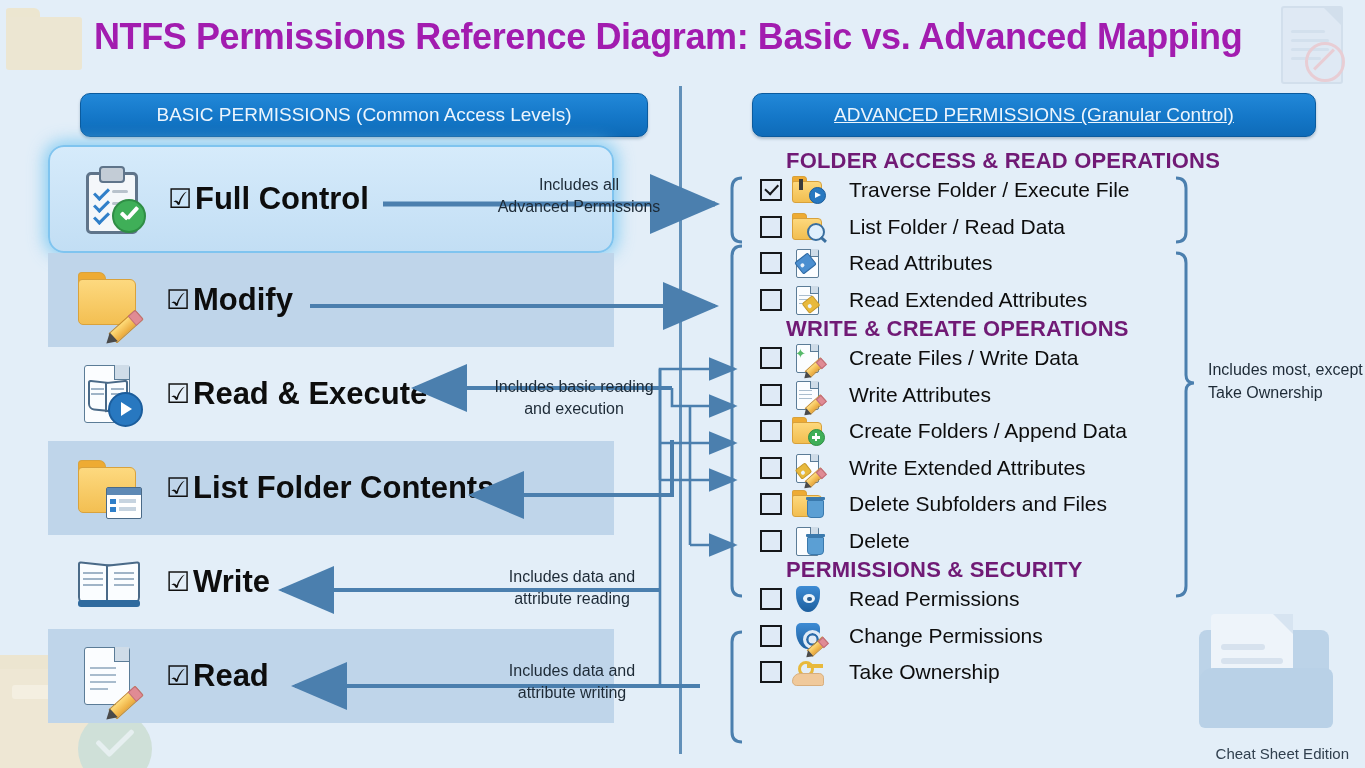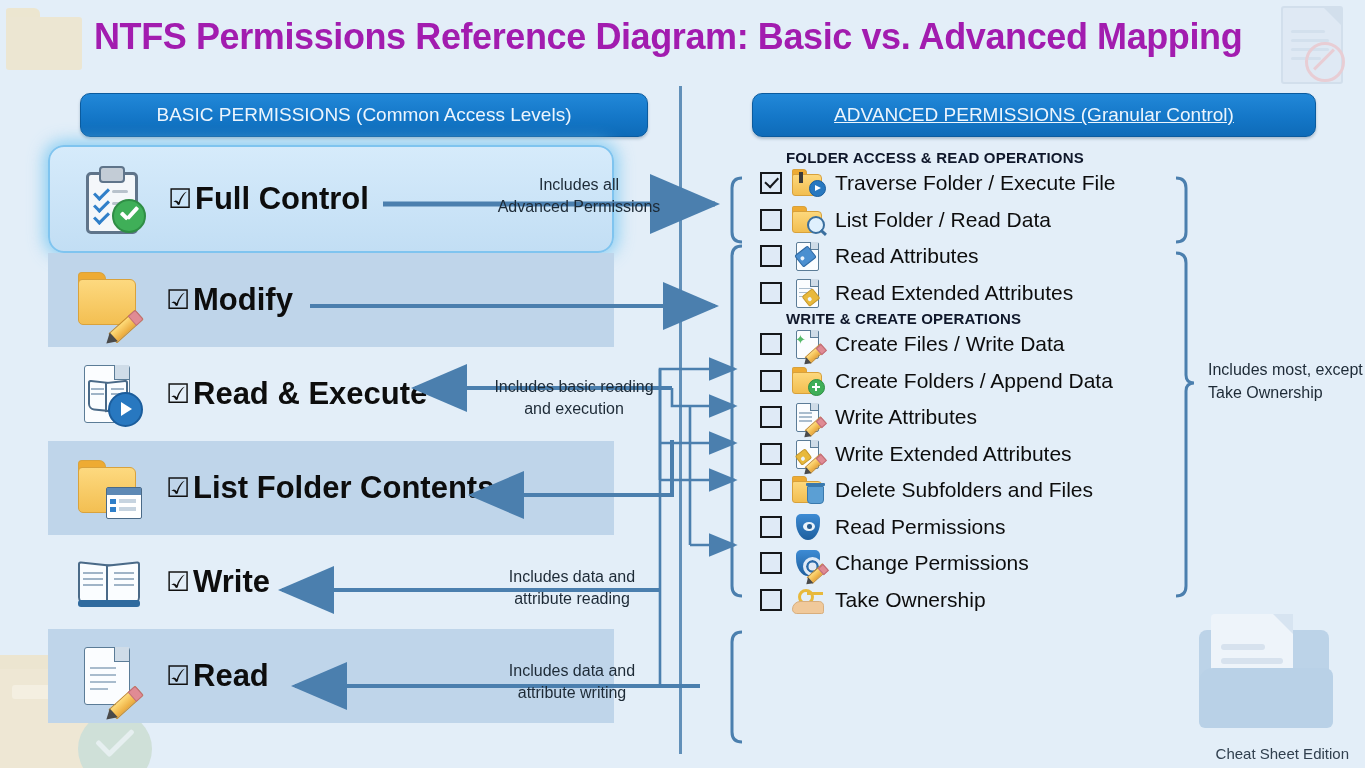--- a/index.html
+++ b/index.html
@@ -108,35 +108,35 @@
   .book .half.r{right:0;border-radius:0 3px 6px 0;transform:skewY(-6deg);}
   .book .bl{position:absolute;height:1.5px;background:#9fb4c7;}
   .win{position:absolute;right:0px;bottom:2px;width:34px;height:30px;background:#fff;border:1.8px solid #4a6a88;border-radius:2px;}
   .win .bar{position:absolute;left:0;top:0;right:0;height:7px;background:#5e89b5;}
   .win .sq{position:absolute;left:3px;width:6px;height:5px;background:#2f7fc9;}
   .win .lnn{position:absolute;left:12px;width:17px;height:4px;background:#c7d4e0;}
 
   
   .right-col{position:absolute;left:752px;top:150px;width:470px;}
   .grp-hdr{
-    font-size:15px;font-weight:bold;color:#0f172a;
+    font-size:22px;font-weight:bold;color:#701a75;
     letter-spacing:.2px;white-space:nowrap;line-height:1;
     padding-left:34px;
   }
   .arow{position:relative;height:36.5px;display:flex;align-items:center;}
   .arow .box{
     width:18px;height:18px;border:2.2px solid #15171a;background:#dfeaf6;
     position:relative;flex:0 0 auto;margin-left:8px;
   }
   .arow .box.on:after{
     content:"";position:absolute;left:2.5px;top:3px;width:11px;height:5.5px;
     border-left:2.4px solid #15171a;border-bottom:2.4px solid #15171a;transform:rotate(-47deg);
   }
   .arow .aicon{width:32px;height:30px;margin-left:10px;position:relative;flex:0 0 auto;}
-  .arow .atext{margin-left:11px;font-size:21px;color:#0d0d0d;white-space:nowrap;}
+  .arow .atext{margin-left:25px;font-size:21px;color:#0d0d0d;white-space:nowrap;}
 
   
   .sfld{position:absolute;left:0;top:6px;width:28px;height:20px;background:linear-gradient(180deg,#fdd87c,#f2be50);border:1.2px solid #d8a13b;border-radius:2px 4px 3px 3px;}
   .sfldtab{position:absolute;left:0;top:1px;width:13px;height:6px;background:#eeab33;border:1.2px solid #d8a13b;border-bottom:none;border-radius:2px 4px 0 0;}
   .spg{position:absolute;left:4px;top:1px;width:21px;height:27px;background:#fbfdff;border:1.3px solid #5b7c97;border-radius:2px;}
   .spgfold{position:absolute;left:18px;top:1px;width:7px;height:7px;background:#cfdce8;border-left:1.3px solid #5b7c97;border-bottom:1.3px solid #5b7c97;}
   .spgl{position:absolute;left:7px;height:1.4px;background:#aabdce;width:13px;}
   .spen{position:absolute;right:-2px;bottom:1px;width:19px;height:7px;background:linear-gradient(180deg,#ffdc7a,#e8a63a);transform:rotate(-42deg);border:.9px solid #c58c2d;}
   .spen:before{content:"";position:absolute;left:-6px;top:-0.5px;width:0;height:0;border-top:4px solid transparent;border-bottom:4px solid transparent;border-right:6px solid #4a4a4a;}
   .spen:after{content:"";position:absolute;right:-1px;top:-0.5px;width:5px;height:7px;background:#e08b94;border:.9px solid #c06d78;}
@@ -372,59 +372,69 @@
         <div class="spg"></div>
           <div class="spgfold"></div>
           <div class="sgreenstar">✦</div>
           <div class="spen"></div>
       </div>
       <div class="atext">Create Files / Write Data</div>
     </div>
     <div class="arow">
       <div class="box"></div>
       <div class="aicon">
-        <div class="sfldtab"></div>
-          <div class="sfld"></div>
-          <div class="sgreenplus"></div>
-      </div>
-      <div class="atext">Create Folders / Append Data</div>
-    </div>
-    <div class="arow">
-      <div class="box"></div>
-      <div class="aicon">
         <div class="spg"></div>
           <div class="spgfold"></div>
         <div class="spgl" style="top:10px;"></div>
           <div class="spgl" style="top:14px;"></div>
           <div class="spgl" style="top:18px;"></div>
         <div class="spen"></div>
       </div>
       <div class="atext">Write Attributes</div>
     </div>
     <div class="arow">
       <div class="box"></div>
       <div class="aicon">
+        <div class="sfldtab"></div>
+          <div class="sfld"></div>
+          <div class="sgreenplus"></div>
+      </div>
+      <div class="atext">Create Folders / Append Data</div>
+    </div>
+    <div class="arow">
+      <div class="box"></div>
+      <div class="aicon">
         <div class="spg"></div>
           <div class="spgfold"></div>
         <div class="stag" style="left:5px;top:12px;width:11px;height:10px;background:#e8b93c;border-color:#c59728;"></div>
         <div class="spen"></div>
       </div>
       <div class="atext">Write Extended Attributes</div>
     </div>
 
     <div class="arow">
       <div class="box"></div>
       <div class="aicon">
         <div class="sfldtab"></div>
           <div class="sfld"></div>
           <div class="strash"></div>
       </div>
       <div class="atext">Delete Subfolders and Files</div>
     </div>
-
+    <div class="arow">
+      <div class="box"></div>
+      <div class="aicon">
+        <div class="spg"></div>
+          <div class="spgfold"></div>
+          <div class="strash"></div>
+      </div>
+      <div class="atext">Delete</div>
+    </div>
+
+    <div class="grp-hdr">PERMISSIONS &amp; SECURITY</div>
     <div class="arow">
       <div class="box"></div>
       <div class="aicon">
         <div class="sshield"></div>
           <div class="seye"></div>
       </div>
       <div class="atext">Read Permissions</div>
     </div>
     <div class="arow">
       <div class="box"></div>

